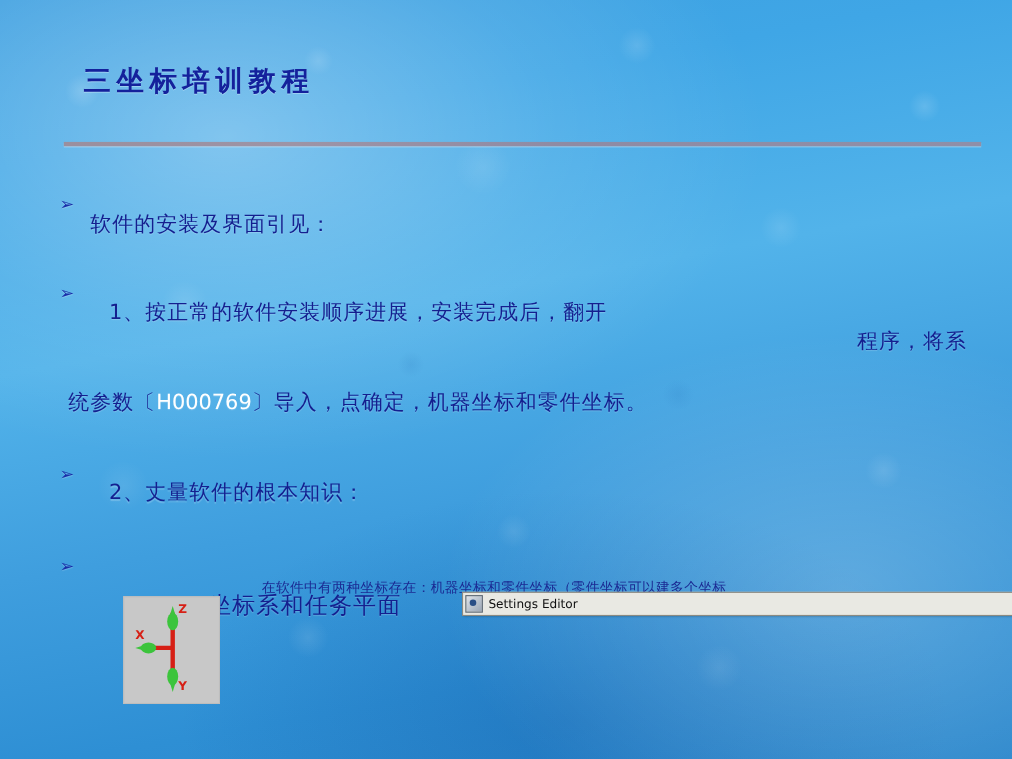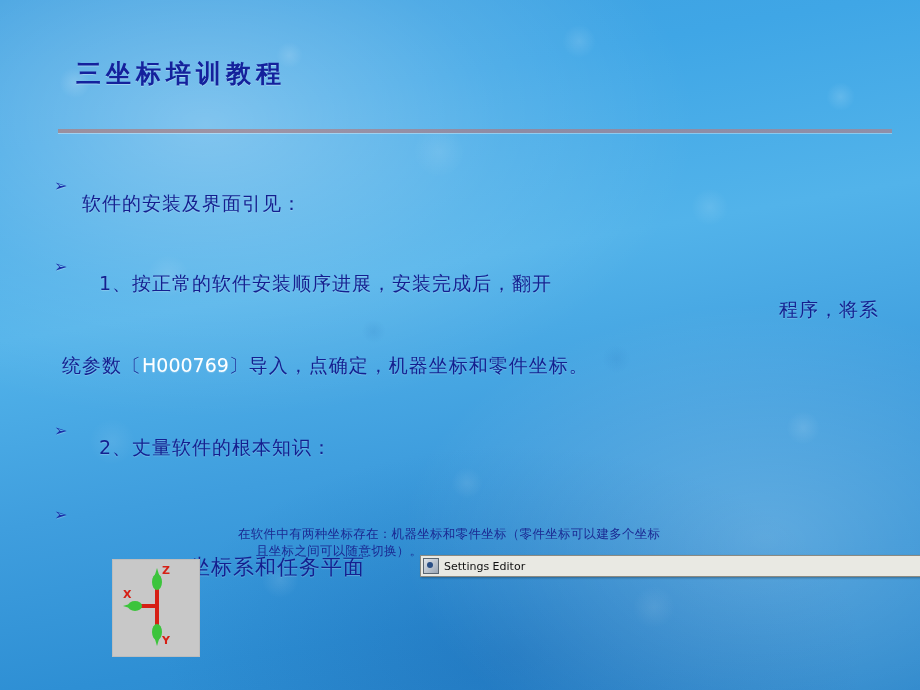--- a/index.html
+++ b/index.html
@@ -163,21 +163,20 @@
   
   <div class="bullet-arrow" style="left:40px; top:250px;">➢</div>
   <div class="body-text b3">2、丈量软件的根本知识：</div>
 
   
   <div class="bullet-arrow" style="left:40px; top:292px;">➢</div>
 
   
   <div class="small-note">
     <span>在软件中有两种坐标存在：机器坐标和零件坐标（零件坐标可以建多个坐标</span><br>
-    <span class="ind" style="margin-left:18px">且坐标之间可以随意切换）。</span>
   </div>
 
   <div class="body-text b4">坐标系和任务平面</div>
 
   
   <div class="axes-thumb">
     <svg viewBox="0 0 86 96" width="86" height="96">
       <line x1="44" y1="14" x2="44" y2="78" stroke="#d61f15" stroke-width="4"></line>
       <line x1="18" y1="46" x2="44" y2="46" stroke="#d61f15" stroke-width="4"></line>
       <polygon points="44,8 41,18 47,18" fill="#3cc43c"></polygon>

